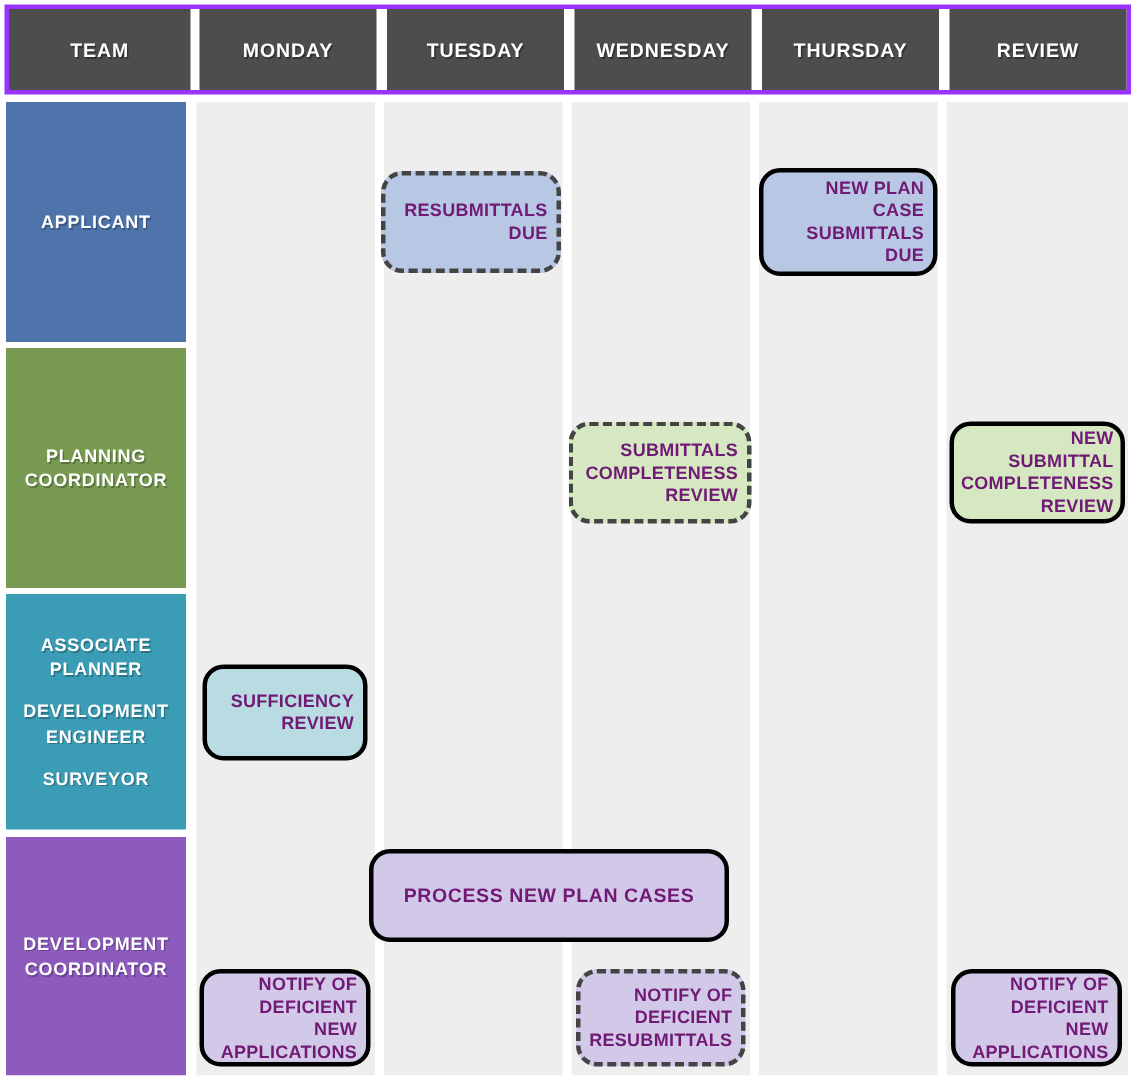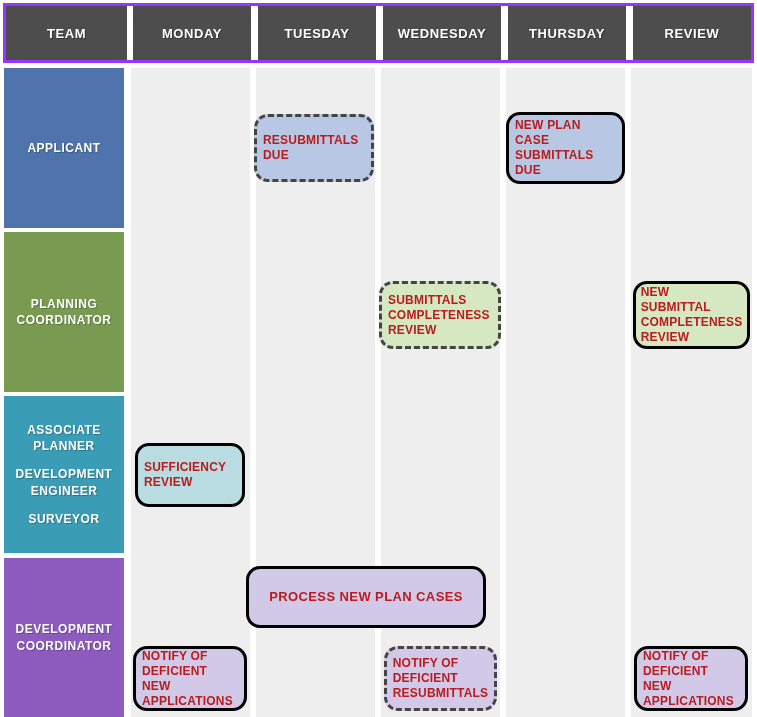--- a/index.html
+++ b/index.html
@@ -68,24 +68,24 @@
   }
   .team-cell .role-group { margin: 6px 0; }
 
   
   .card {
     position: absolute;
     border-radius: 14px;
     display: flex;
     align-items: center;
     justify-content: center;
-    text-align: left;
+    text-align: right;
     font-size: 12px;
     font-weight: bold;
-    color: #b91c1c;
+    color: #701a75;
     line-height: 1.25;
     letter-spacing: 0.2px;
     padding: 4px 6px;
   }
   .card.solid { border: 3px solid #000000; }
   .card.dashed { border: 3px dashed #444444; }
   .card.wide { font-size: 13px; letter-spacing: 0.4px; }
 </style>
 </head>
 <body>

